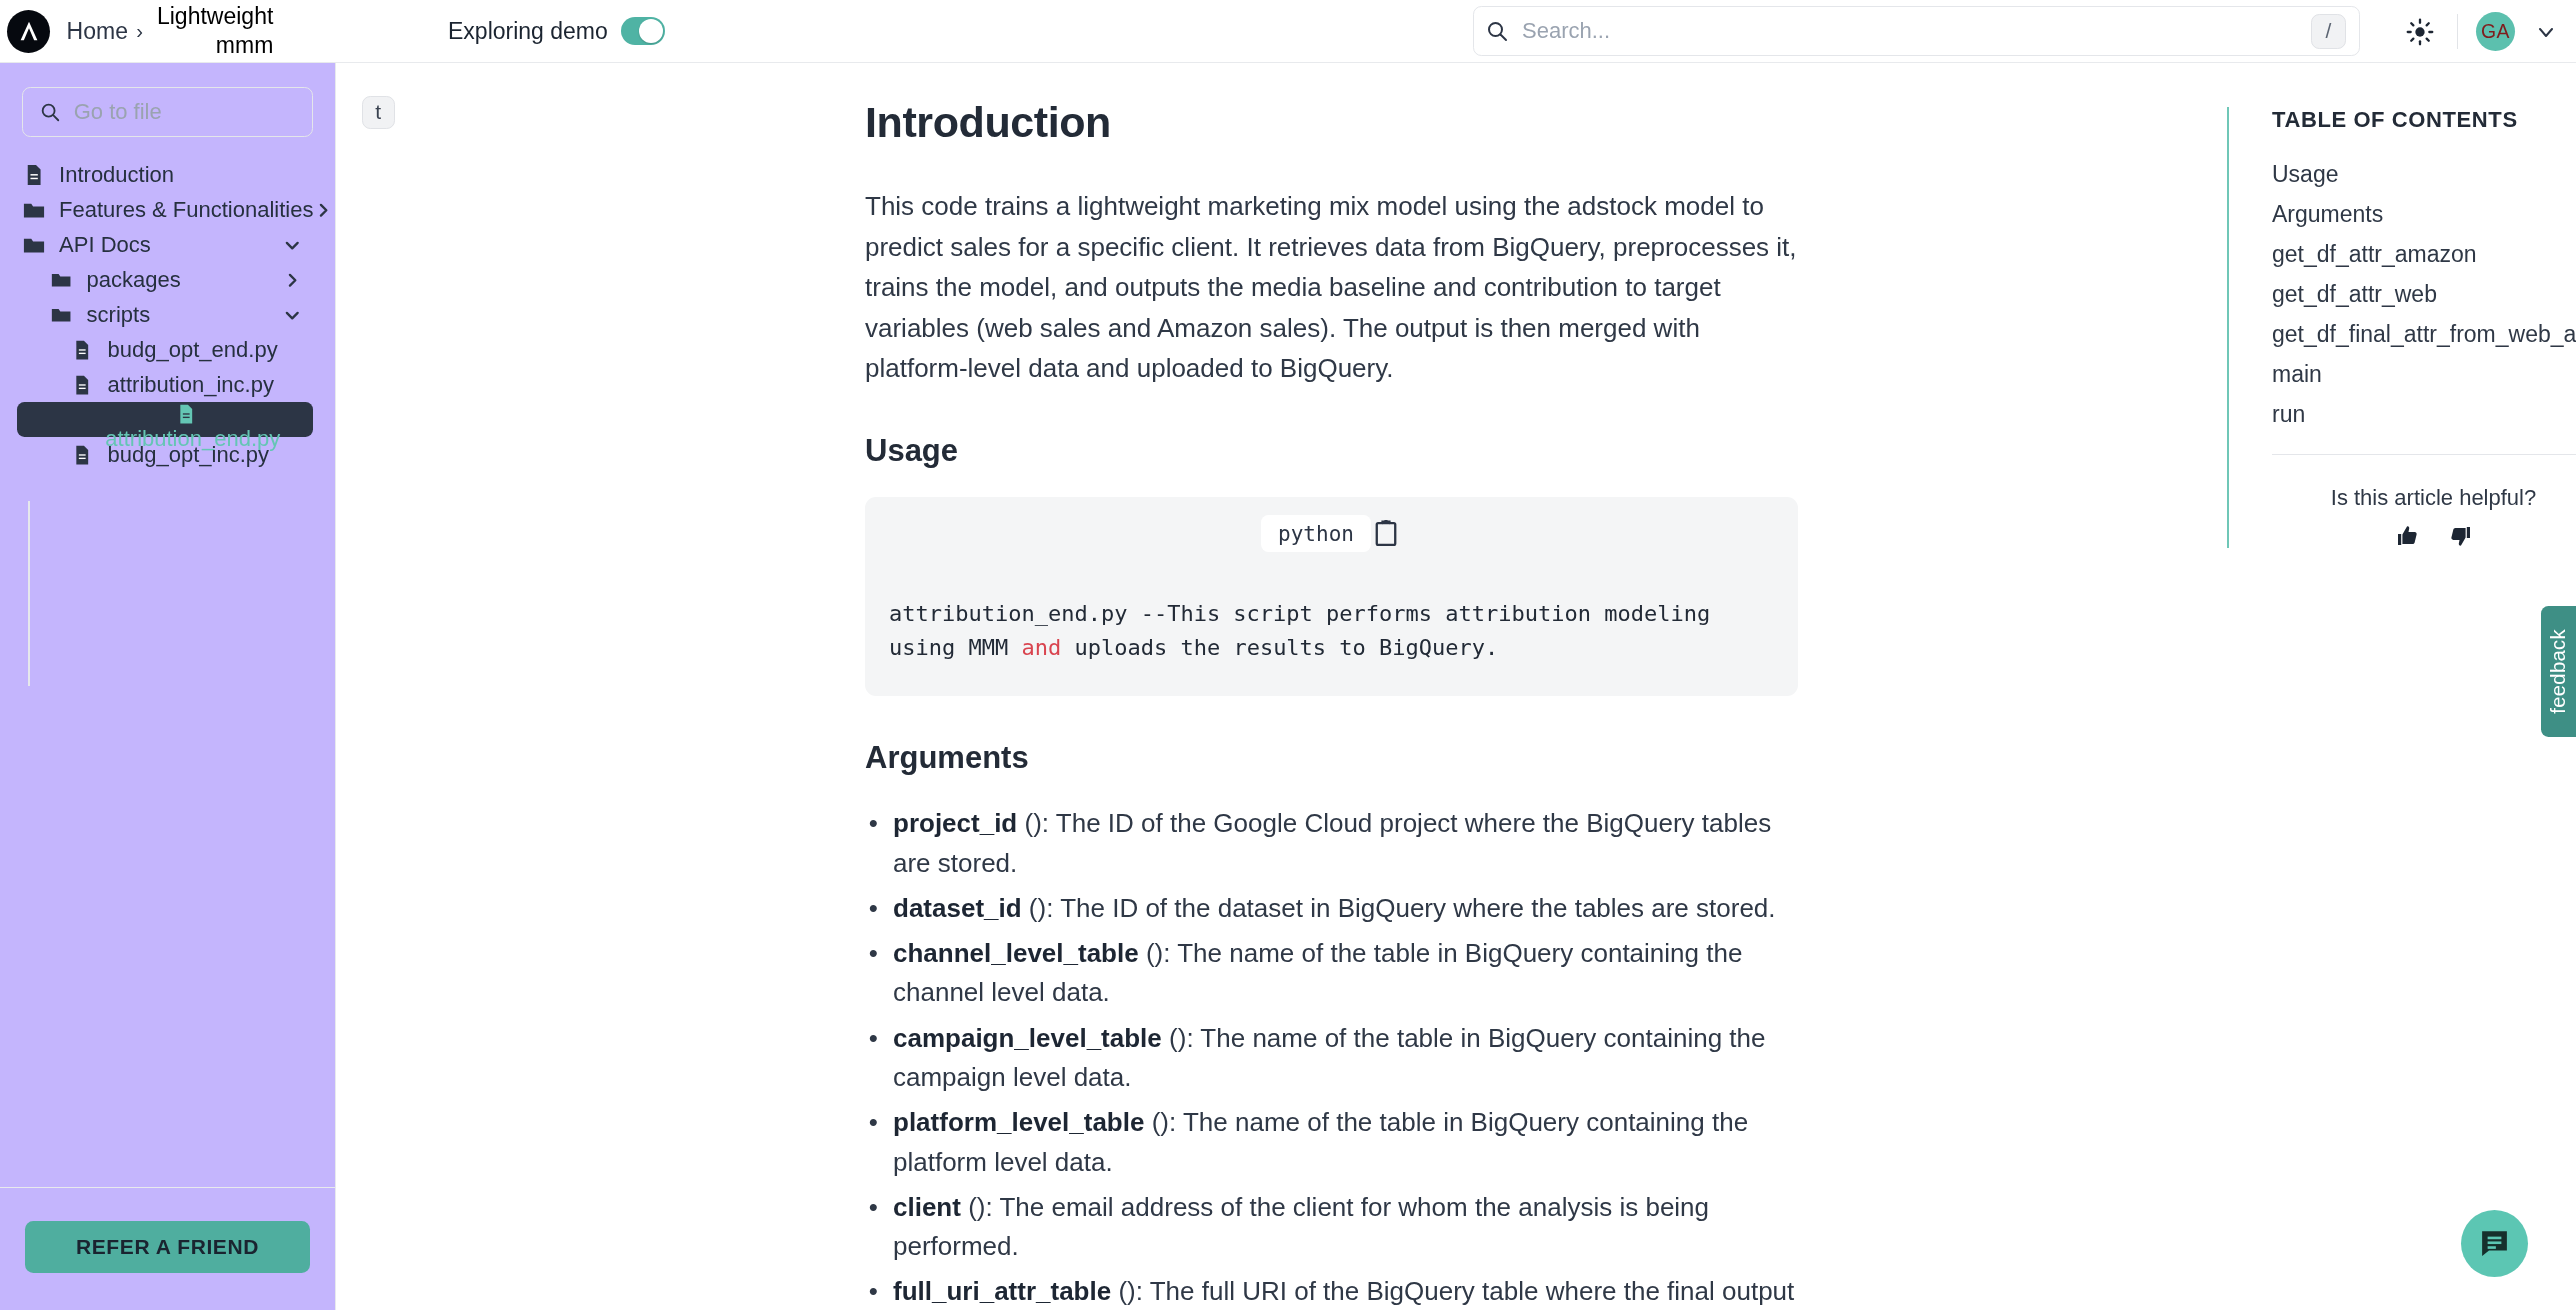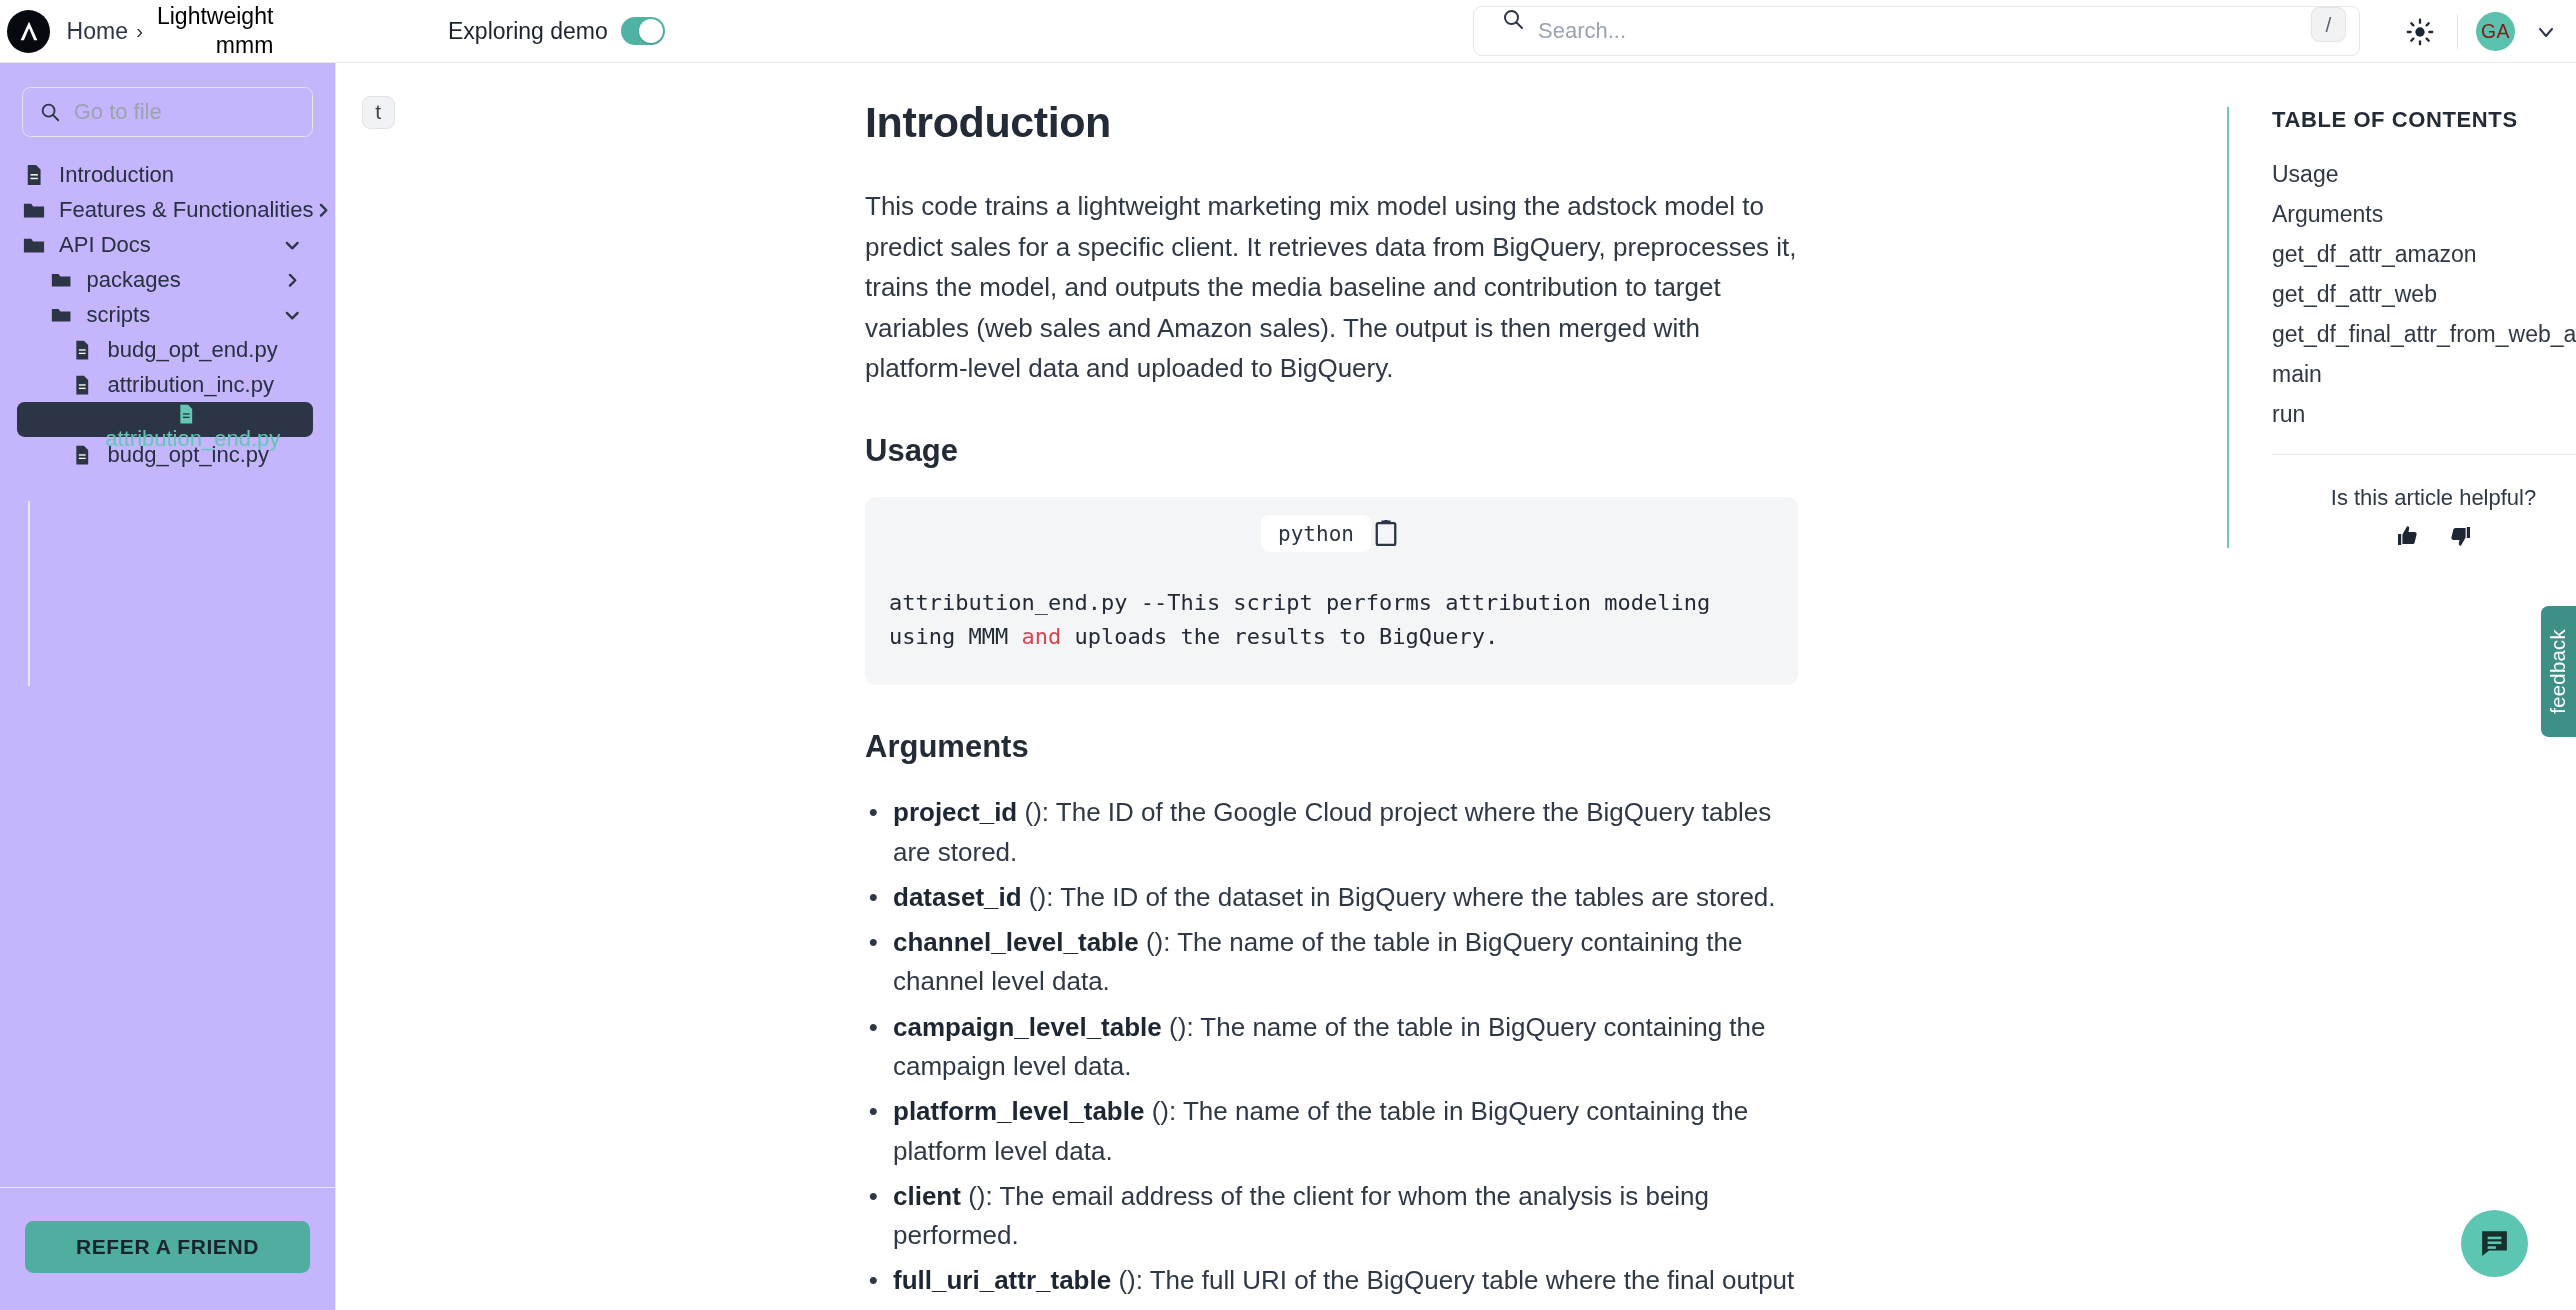--- a/index.html
+++ b/index.html
@@ -67,22 +67,22 @@
     width: 24px; height: 24px; border-radius: 50%;
     background: #ffffff;
     box-shadow: 0 0.9px 1.8px rgba(0,0,0,.18);
   }
 
   .searchbar {
     position: absolute; left: 1051px; top: 6.5px;
     width: 887px; height: 50px;
     border: 0.9px solid #e4e6ea; border-radius: 8.3px;
     background: #fff;
-    display: flex; 
-    padding: 0 13px 0 27px;
+    display: flex; align-items: center;
+    padding: 0 13px 0 11px;
   }
   .searchbar .sicon { flex: 0 0 24px; display: flex; }
   .search-input {
     flex: 1; border: none; outline: none;
     font-size: 22px; color: #2c3545;
     font-family: "Liberation Sans", sans-serif;
     margin-left: 13px; background: transparent;
   }
   .search-input::placeholder { color: #9aa3b0; }
   .kbd-slash {
@@ -213,21 +213,21 @@
     padding: 6.5px 16.6px;
     font-family: "DejaVu Sans Mono", monospace;
     font-size: 21px; color: #2c3545;
   }
   .copy-btn {
     width: 31px; height: 31px; display: flex;
     align-items: center; justify-content: center;
     cursor: pointer;
   }
   .code-body {
-    margin-top: 34px;
+    margin-top: 45px;
     font-family: "DejaVu Sans Mono", monospace;
     font-size: 22px; line-height: 1.55; color: #222a36;
     white-space: pre-wrap; word-break: break-word;
   }
   .code-body .kw { color: #d9444f; }
 
   ul.args {
     margin-top: 28px;
     list-style: none;
   }

